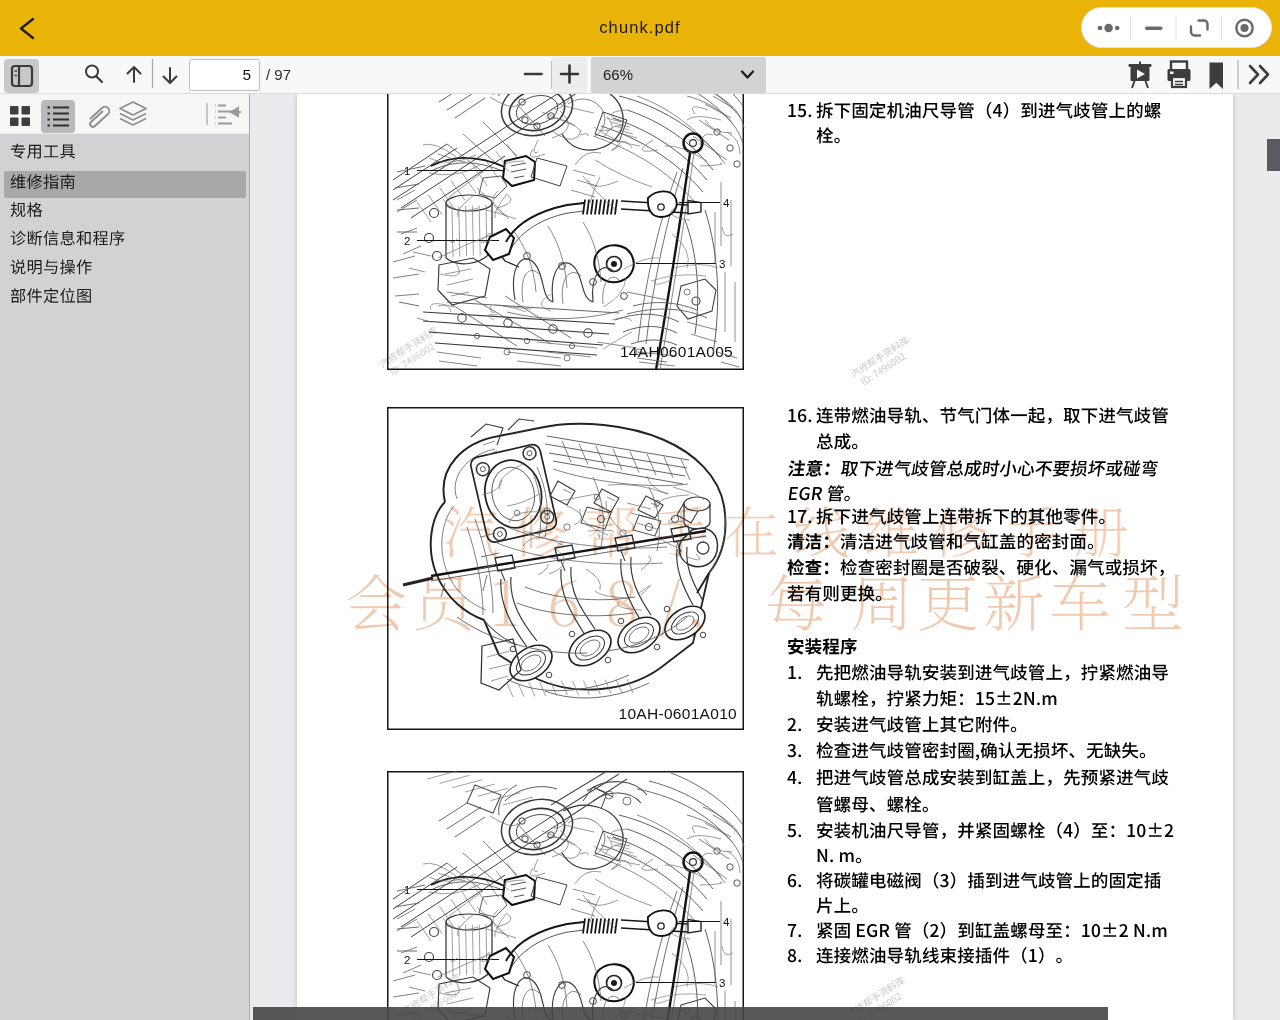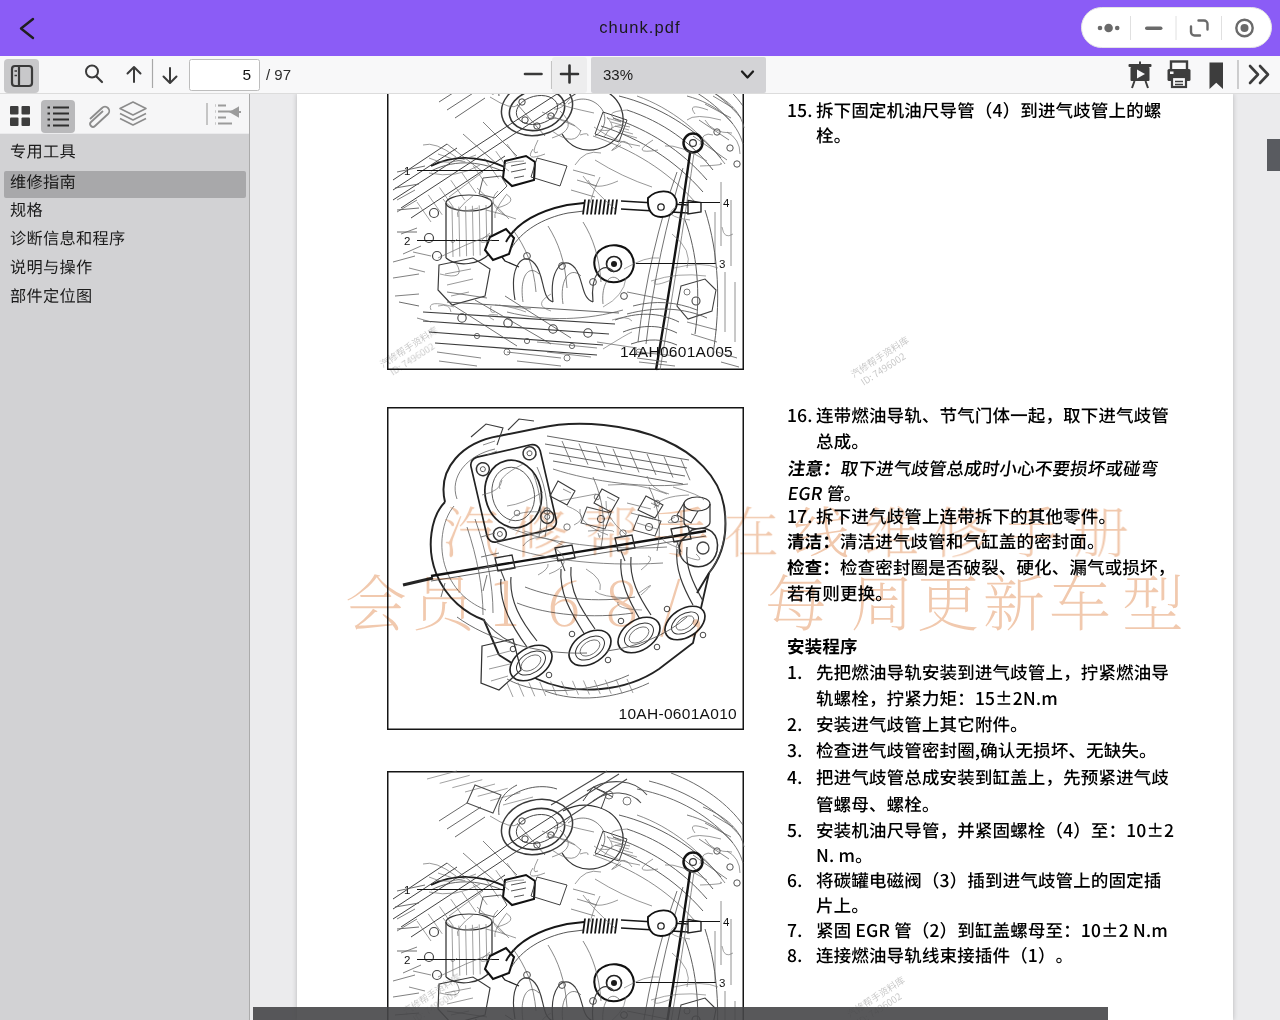--- a/index.html
+++ b/index.html
@@ -1,15 +1,15 @@
 <!DOCTYPE html>
 <html><head><meta charset="utf-8"><style>*{margin:0;padding:0;box-sizing:border-box}
 body{width:1280px;height:1020px;position:relative;overflow:hidden;background:#ebebed;font-family:"Liberation Sans",sans-serif}
 .abs{position:absolute}
-#topbar{left:0;top:0;width:1280px;height:56px;background:#8b5cf6}
+#topbar{left:0;top:0;width:1280px;height:56px;background:#eab308}
 #toolbar{left:0;top:56px;width:1280px;height:38px;background:#f8f8f9;border-bottom:1px solid #dcdcdc}
 #sideicons{left:0;top:94px;width:249px;height:39px;background:#f6f6f7}
 #sidemenu{left:0;top:134px;width:249px;height:886px;background:#d2d2d4}
 #sideborder{left:249px;top:94px;width:1px;height:926px;background:#ababab}
 #content{left:250px;top:94px;width:1030px;height:926px;background:#ebebed;overflow:hidden}
 #page{position:absolute;left:47px;top:0;width:936px;height:926px;background:#fff;box-shadow:0 0 5px rgba(0,0,0,0.22);overflow:hidden}
 #title{left:0;top:18px;width:1280px;text-align:center;font-size:16.5px;letter-spacing:1.1px;color:#1a1a1a}
 #pgnum{left:189px;top:59px;width:62px;height:31px;text-align:right;font-size:15.5px;color:#111;line-height:31px}
 #pgtotal{left:266px;top:59px;font-size:15px;color:#2c2c2c;line-height:31px}
 #zoomtxt{left:603px;top:57px;font-size:15px;color:#1b1b1b;line-height:36px}
@@ -261,21 +261,21 @@
  <path d="M1175,25.5 h8 M1175,28.5 h8" stroke="#3d3d3d" stroke-width="1.3"></path>
  <rect x="1170" y="15.5" width="3.5" height="2.5" fill="#f8f8f9"></rect>
 </g>
 <path d="M1209.5,6.5 h13.5 V33 l-6.75,-6.2 -6.75,6.2 z" fill="#3d3d3d"></path>
 <path d="M1238,4 V33" stroke="#b0b0b0" stroke-width="1.2"></path>
 <path d="M1250,10 l8,8.5 -8,8.5 M1260,10 l8,8.5 -8,8.5" stroke="#3d3d3d" stroke-width="2.6" fill="none" stroke-linecap="round" stroke-linejoin="round"></path>
 </svg>
   </div>
 <div id="pgnum" class="abs">5</div>
 <div id="pgtotal" class="abs">/ 97</div>
-<div id="zoomtxt" class="abs">33%</div>
+<div id="zoomtxt" class="abs">66%</div>
 <div id="sideicons" class="abs">
     <svg width="249" height="40" viewBox="0 0 249 40" style="position:absolute;left:0;top:0">
 <g fill="#3d3d3d">
  <rect x="10" y="12" width="8.5" height="8.5" rx="1"></rect>
         <rect x="21.5" y="12" width="8.5" height="8.5" rx="1"></rect>
  <rect x="10" y="23.5" width="8.5" height="8.5" rx="1"></rect>
         <rect x="21.5" y="23.5" width="8.5" height="8.5" rx="1"></rect>
 </g>
 <rect x="41" y="6" width="34" height="33" rx="4" fill="#b9b9bb"></rect>
 <g stroke="#2e2e2e" stroke-width="2">

